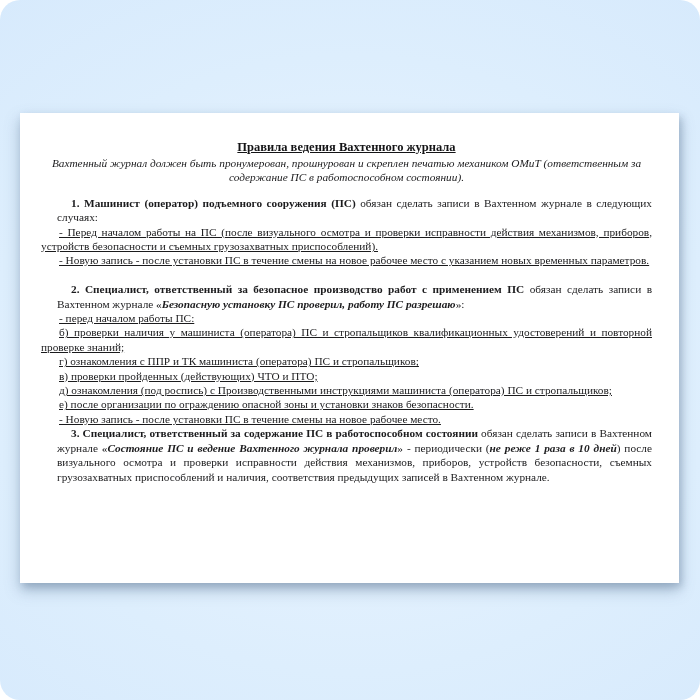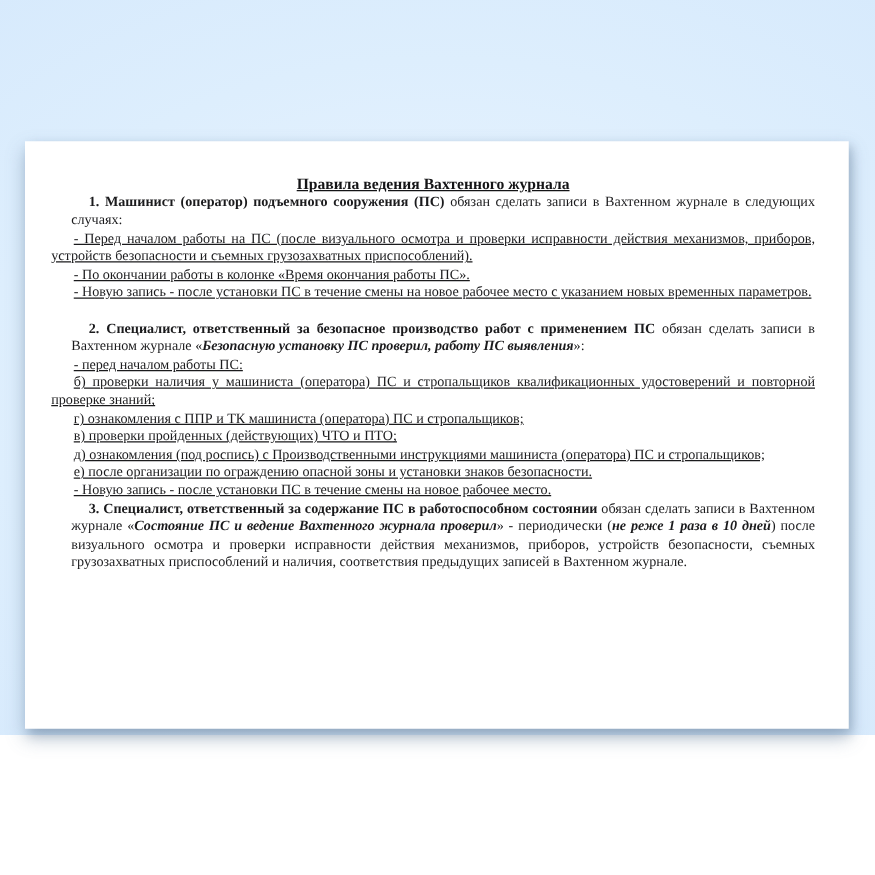--- a/index.html
+++ b/index.html
@@ -2,24 +2,25 @@
 <html><head>
 <meta charset="utf-8">
 <style>
   html, body {
     margin: 0; padding: 0;
     width: 700px; height: 700px;
     overflow: hidden;
   }
   .scene {
     position: relative;
-    width: 700px; height: 588px;
+    width: 700px; height: 700px;
     background: radial-gradient(ellipse 130% 110% at 50% 52%,
                 #ecf5ff 0%, #ddeefd 40%, #d4e8fc 72%, #cde2f8 100%);
     font-family: "Liberation Serif", "DejaVu Serif", serif;
+    border-radius: 20px;
   }
   .paper {
     position: absolute;
     left: 20px; top: 113px;
     width: 659px; height: 470px;
     box-sizing: border-box;
     background: #ffffff;
     box-shadow: 0 7px 14px rgba(88, 115, 145, 0.42),
                 3px 4px 7px rgba(88, 115, 145, 0.28);
     padding: 27px 27px 0 21px;
@@ -56,27 +57,27 @@
   .seg-bold       { font-weight: bold; }
   .seg-bolditalic { font-weight: bold; font-style: italic; }
   .seg-normal     { font-weight: normal; }
 </style>
 </head>
 <body>
 
 <div class="scene">
   <div class="paper">
     <div class="doc-title">Правила ведения Вахтенного журнала</div>
+    <div class="doc-subtitle">Вахтенный журнал должен быть пронумерован, прошнурован и скреплен печатью механиком ОМиТ (ответственным за содержание ПС в работоспособном состоянии).</div>
     <div class="doc-body" id="doc-body">
         <p class="lead"><span class="seg-bold">1. Машинист (оператор) подъемного сооружения (ПС)</span><span class="seg-normal"> обязан сделать записи в Вахтенном журнале в следующих случаях:</span></p>
         <p class="item"><span class="seg-normal">- Перед началом работы на ПС (после визуального осмотра и проверки исправности действия механизмов, приборов, устройств безопасности и съемных грузозахватных приспособлений).</span></p>
-        <p class="item"><span class="seg-normal">- По окончании работы в колонке «Время окончания работы ПС».</span></p>
         <p class="item"><span class="seg-normal">- Новую запись - после установки ПС в течение смены на новое рабочее место с указанием новых временных параметров.</span></p>
         <div class="spacer"></div>
-        <p class="lead"><span class="seg-bold">2. Специалист, ответственный за безопасное производство работ с применением ПС</span><span class="seg-normal"> обязан сделать записи в Вахтенном журнале «</span><span class="seg-bolditalic">Безопасную установку ПС проверил, работу ПС выявления</span><span class="seg-normal">»:</span></p>
+        <p class="lead"><span class="seg-bold">2. Специалист, ответственный за безопасное производство работ с применением ПС</span><span class="seg-normal"> обязан сделать записи в Вахтенном журнале «</span><span class="seg-bolditalic">Безопасную установку ПС проверил, работу ПС разрешаю</span><span class="seg-normal">»:</span></p>
         <p class="item"><span class="seg-normal">- перед началом работы ПС:</span></p>
         <p class="item"><span class="seg-normal">б) проверки наличия у машиниста (оператора) ПС и стропальщиков квалификационных удостоверений и повторной проверке знаний;</span></p>
         <p class="item"><span class="seg-normal">г) ознакомления с ППР и ТК машиниста (оператора) ПС и стропальщиков;</span></p>
         <p class="item"><span class="seg-normal">в) проверки пройденных (действующих) ЧТО и ПТО;</span></p>
         <p class="item"><span class="seg-normal">д) ознакомления (под роспись) с Производственными инструкциями машиниста (оператора) ПС и стропальщиков;</span></p>
         <p class="item"><span class="seg-normal">е) после организации по ограждению опасной зоны и установки знаков безопасности.</span></p>
         <p class="item"><span class="seg-normal">- Новую запись - после установки ПС в течение смены на новое рабочее место.</span></p>
         <p class="lead"><span class="seg-bold">3. Специалист, ответственный за содержание ПС в работоспособном состоянии</span><span class="seg-normal"> обязан сделать записи в Вахтенном журнале «</span><span class="seg-bolditalic">Состояние ПС и ведение Вахтенного журнала проверил</span><span class="seg-normal">» - периодически (</span><span class="seg-bolditalic">не реже 1 раза в 10 дней</span><span class="seg-normal">) после визуального осмотра и проверки исправности действия механизмов, приборов, устройств безопасности, съемных грузозахватных приспособлений и наличия, соответствия предыдущих записей в Вахтенном журнале.</span></p>
       </div>
   </div>

